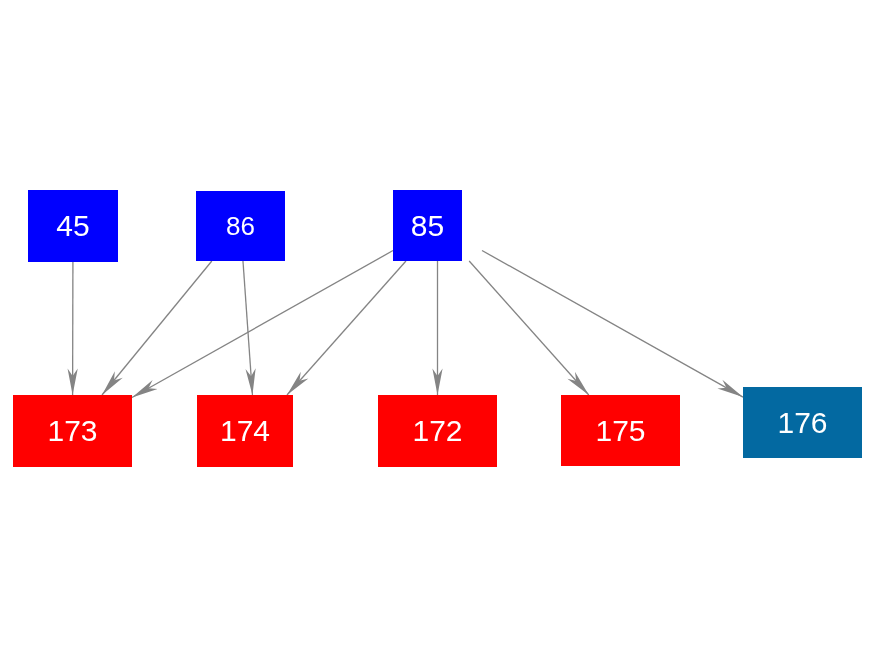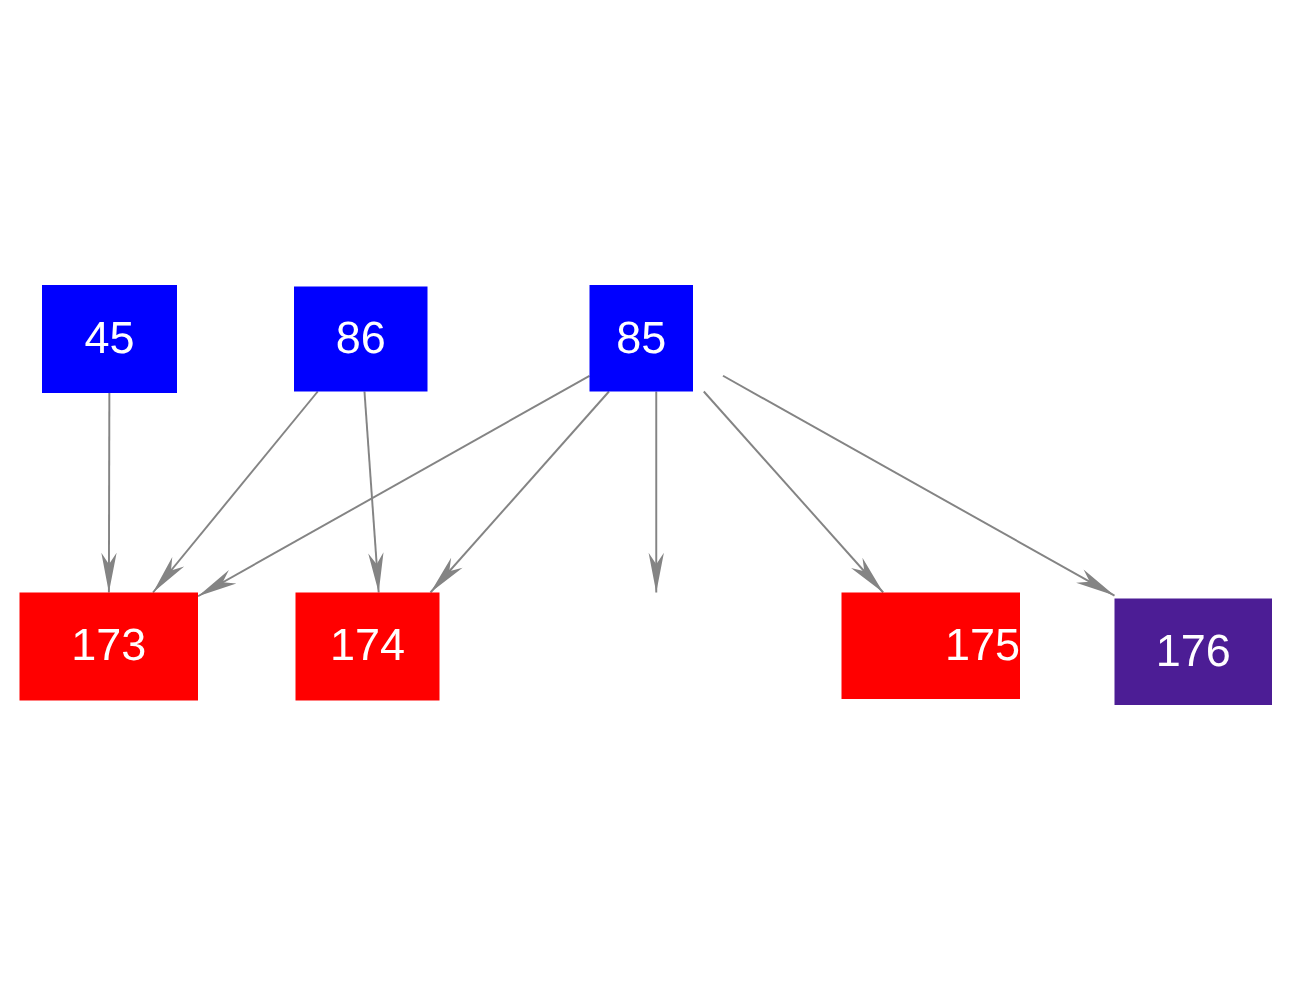--- a/index.html
+++ b/index.html
@@ -47,30 +47,33 @@
       <line x1="393" y1="250.5541095890411" x2="132" y2="397.50068493150684" stroke="#848484" stroke-width="1.3" marker-end="url(#arrowhead)"></line>
       <line x1="405.9732360097324" y1="261" x2="286.97080291970804" y2="395" stroke="#848484" stroke-width="1.3" marker-end="url(#arrowhead)"></line>
       <line x1="437.5" y1="261" x2="437.5" y2="395" stroke="#848484" stroke-width="1.3" marker-end="url(#arrowhead)"></line>
       <line x1="469.190243902439" y1="261" x2="588.8097560975609" y2="395" stroke="#848484" stroke-width="1.3" marker-end="url(#arrowhead)"></line>
       <line x1="482" y1="250.4931506849315" x2="743" y2="397.0821917808219" stroke="#848484" stroke-width="1.3" marker-end="url(#arrowhead)"></line>
     </svg>
 <div class="graph-node" style="left: 28px; top: 190px; width: 90px; height: 72px; background: rgb(0, 0, 255);">
       <span class="node-label" style="color: rgb(255, 255, 255); font-size: 30px;">45</span>
     </div>
     <div class="graph-node" style="left: 196px; top: 191px; width: 89px; height: 70px; background: rgb(0, 0, 255);">
-      <span class="node-label" style="color: rgb(255, 255, 255); font-size: 30px;">86</span>
+      <span class="node-label" style="color: rgb(255, 255, 255); font-size: 26px;">86</span>
     </div>
     <div class="graph-node" style="left: 393px; top: 190px; width: 69px; height: 71px; background: rgb(0, 0, 255);">
       <span class="node-label" style="color: rgb(255, 255, 255); font-size: 30px;">85</span>
     </div>
     <div class="graph-node" style="left: 13px; top: 395px; width: 119px; height: 72px; background: rgb(255, 0, 0);">
       <span class="node-label" style="color: rgb(255, 255, 255); font-size: 30px;">173</span>
     </div>
     <div class="graph-node" style="left: 197px; top: 395px; width: 96px; height: 72px; background: rgb(255, 0, 0);">
       <span class="node-label" style="color: rgb(255, 255, 255); font-size: 30px;">174</span>
     </div>
-    <div class="graph-node" style="left: 561px; top: 395px; width: 119px; height: 71px; background: rgb(255, 0, 0); justify-content: flex-end;">
+    <div class="graph-node" style="left: 378px; top: 395px; width: 119px; height: 72px; background: rgb(255, 0, 0);">
+      <span class="node-label" style="color: rgb(255, 255, 255); font-size: 30px;">172</span>
+    </div>
+    <div class="graph-node" style="left: 561px; top: 395px; width: 119px; height: 71px; background: rgb(255, 0, 0);">
       <span class="node-label" style="color: rgb(255, 255, 255); font-size: 30px;">175</span>
     </div>
-    <div class="graph-node" style="left: 743px; top: 399px; width: 105px; height: 71px; background: #4c1d95;">
+    <div class="graph-node" style="left: 743px; top: 387px; width: 119px; height: 71px; background: #0369a1;">
       <span class="node-label" style="color: rgb(255, 255, 255); font-size: 30px;">176</span>
     </div>
   </div>
 
 </body></html>

